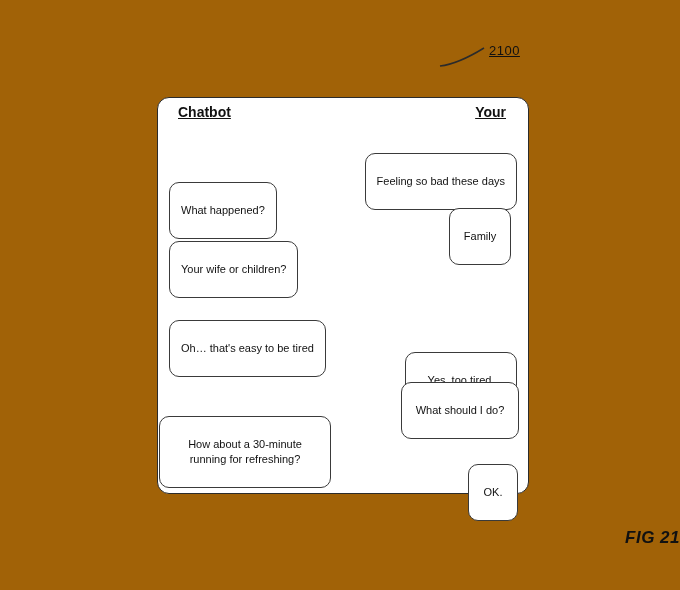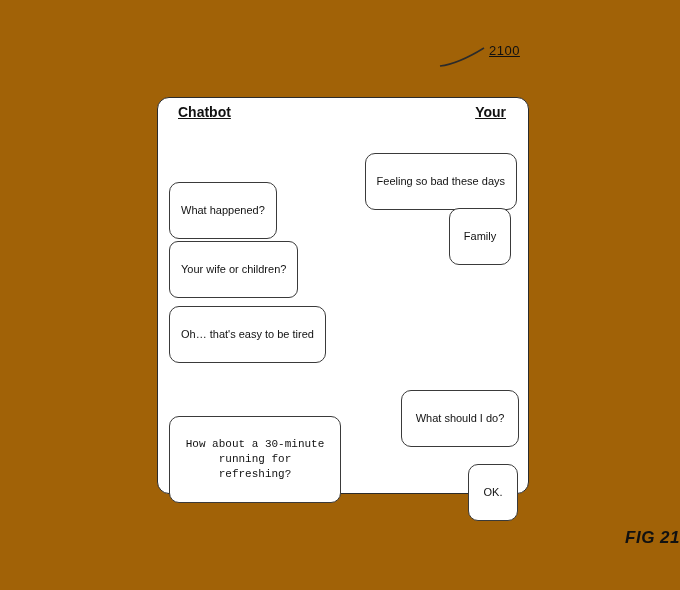--- a/index.html
+++ b/index.html
@@ -69,26 +69,26 @@
     line-height: 1.35;
     color: #111;
     text-align: center;
     white-space: nowrap;
   }
   .bubble.wrap { white-space: normal; }
 
   .m1  { right: 11px;  top: 55px; }
   .m2  { left: 11px;   top: 72px; margin-top: 12px; }
   .m3  { right: 17px;  top: 110px; min-width: 62px; margin-left: 36px; }
-  .m4  { left: 11px;   top: 143px; border-radius: 9px; }
+  .m4  { left: 11px;   top: 143px; }
   .m5  { right: 7px;   top: 173px; max-width: 188px; }
-  .m6  { left: 11px;   top: 208px; }
+  .m6  { left: 11px;   top: 222px; }
   .m7  { right: 11px;  top: 254px; min-width: 112px; }
-  .m8  { right: 9px;   top: 292px; min-width: 118px; }
-  .m9  { left: 11px;    top: 318px; max-width: 172px; font-family: Liberation Mono, monospace; }
+  .m8  { right: 9px;   top: 284px; min-width: 118px; }
+  .m9  { left: 1px;    top: 318px; max-width: 172px; }
   .m10 { right: 10px;  top: 366px; min-width: 50px; }
 
   
   .fig-caption {
     position: absolute;
     left: 0;
     top: 528px;
     width: 680px;
     text-align: right;
     font-size: 17px;
@@ -117,20 +117,21 @@
 
     <div class="bubble m2">What happened?</div>
 
     <div class="bubble m3">Family</div>
 
     <div class="bubble m4">Your wife or children?</div>
 
 
     <div class="bubble m6">Oh… that's easy to be tired</div>
 
+    <div class="bubble m7">Yes, too tired.</div>
 
     <div class="bubble m8">What should I do?</div>
 
     <div class="bubble m9 wrap">How about a 30-minute running for refreshing?</div>
 
     <div class="bubble m10">OK.</div>
 
   </div>
 
   <div class="fig-caption">FIG 21</div>

